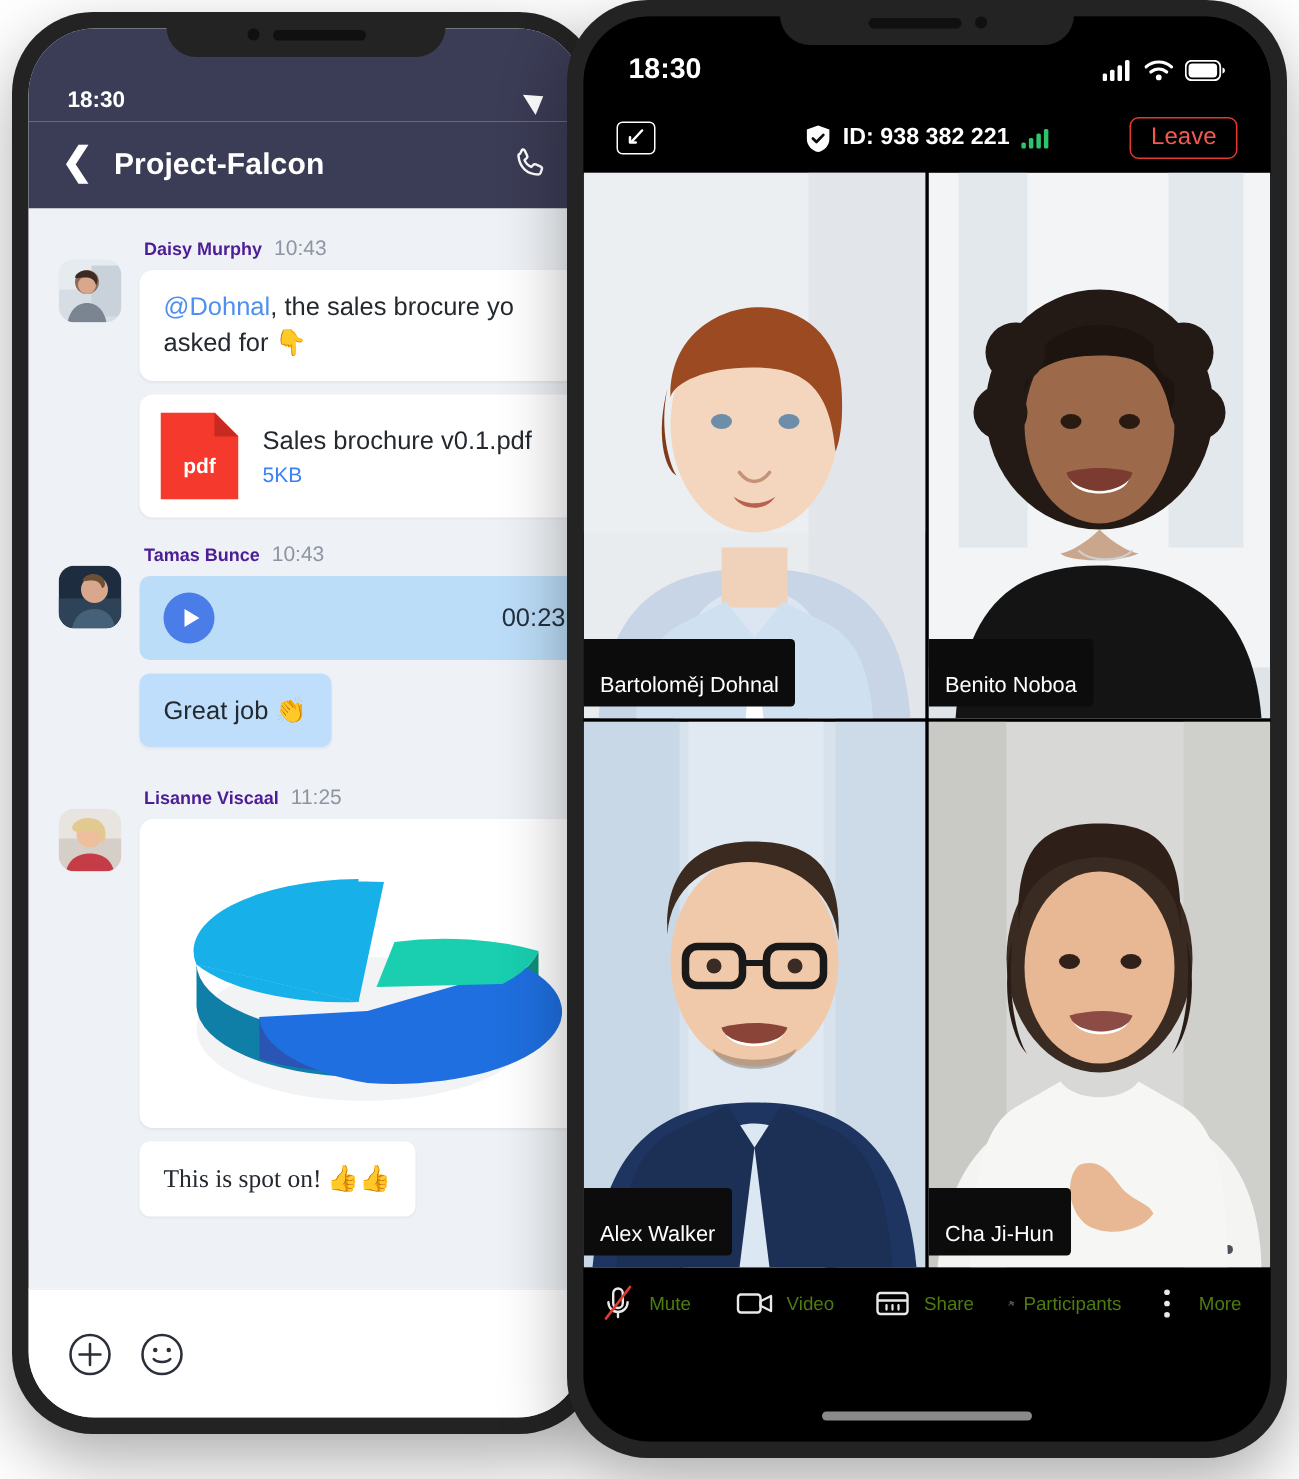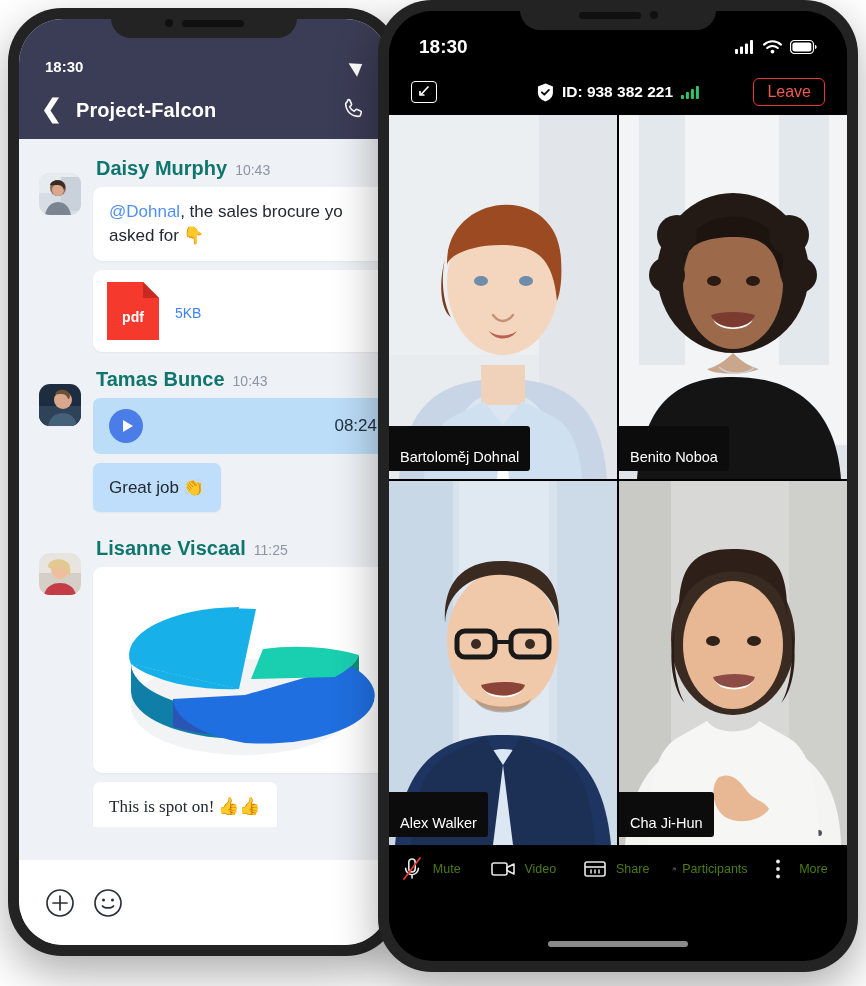--- a/index.html
+++ b/index.html
@@ -73,21 +73,21 @@
     overflow: hidden;
   }
   .msg-group { display: flex; gap: 12px; padding: 0 16px 0 20px; margin-bottom: 16px; }
   .avatar {
     width: 42px; height: 42px; border-radius: 11px; flex: 0 0 42px;
     overflow: hidden; margin-top: 16px;
   }
   .avatar svg { display: block; width: 100%; height: 100%; }
   .msg-col { flex: 1; min-width: 0; }
   .msg-meta { display: flex; align-items: baseline; gap: 8px; margin-bottom: 7px; padding-left: 3px; }
-  .msg-name { font-size: 20px; font-weight: 700; color: #0f766e; }
+  .msg-name { font-size: 12px; font-weight: 700; color: #4c1d95; }
   .msg-time { font-size: 14px; color: #8d94a3; }
 
   .bubble {
     background: #fff; border-radius: 9px;
     padding: 13px 16px;
     font-size: 17px; color: #24292f; line-height: 1.4;
     box-shadow: 0 1px 2px rgba(16,24,40,.05);
     margin-bottom: 9px;
     width: 300px;
   }
@@ -267,20 +267,21 @@
               <span class="mention">@Dohnal</span><span>, the sales brocure yo</span><br>
               <span>asked for 👇</span>
             </div>
             <div class="file-card">
               <svg class="pdf-ico" viewBox="0 0 52 58">
                 <path d="M0 0h36l16 16v42H0z" fill="#f5392c"></path>
                 <path d="M36 0l16 16H36z" fill="#c62a20"></path>
                 <text x="26" y="40" font-family="Liberation Sans, sans-serif" font-size="14" font-weight="bold" fill="#fff" text-anchor="middle">pdf</text>
               </svg>
               <div>
+                <div class="file-name">Sales brochure v0.1.pdf</div>
                 <div class="file-size">5KB</div>
               </div>
             </div>
           </div>
         </div>
 
         <div class="msg-group">
           <div class="avatar">
             <svg viewBox="0 0 42 42">
               <rect width="42" height="42" fill="#1d2d3f"></rect>
@@ -292,21 +293,21 @@
           </div>
           <div class="msg-col">
             <div class="msg-meta">
               <span class="msg-name">Tamas Bunce</span>
               <span class="msg-time">10:43</span>
             </div>
             <div class="audio-bubble">
               <span class="play-btn">
                   <span class="play-tri"></span>
                 </span>
-              <span class="audio-time">08:24</span>
+              <span class="audio-time">00:23</span>
             </div>
             <div class="bubble bubble-blue">Great job 👏</div>
           </div>
         </div>
 
         <div class="msg-group">
           <div class="avatar">
             <svg viewBox="0 0 42 42">
               <rect width="42" height="42" fill="#e8e4e0"></rect>
               <rect x="0" y="20" width="42" height="22" fill="#d6cfc8"></rect>

